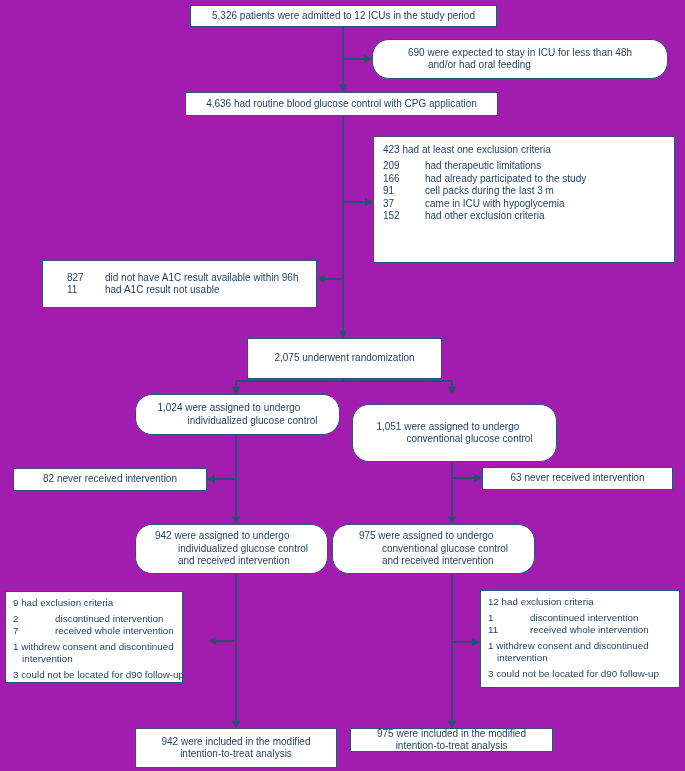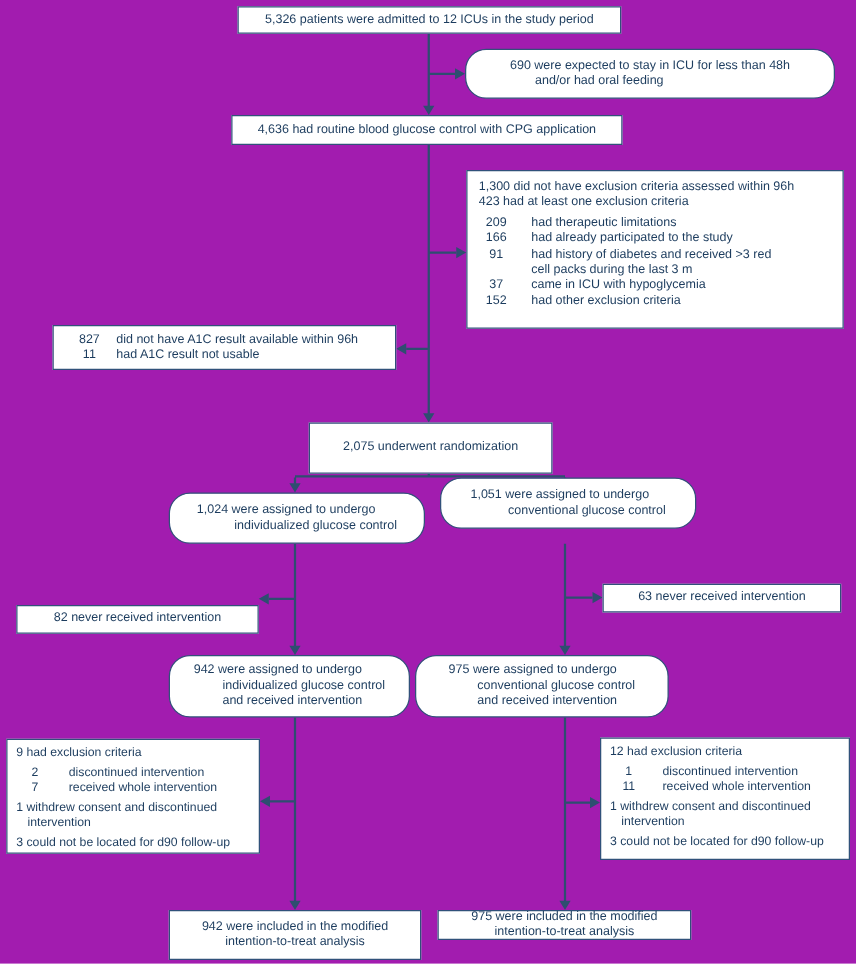--- a/index.html
+++ b/index.html
@@ -18,21 +18,21 @@
   .hangbox { display:flex; align-items:center; justify-content:center;border-radius:17px; }
   .hang-block { text-align:left; }
   .ln { white-space:nowrap; }
   .ind9  { padding-left:9px; }
   .ind20 { padding-left:20px; }
   .ind23 { padding-left:23px; }
   .ind30 { padding-left:30px; }
   .pad-box { padding:7px 9px; }
   .col-center { display:flex; flex-direction:column; justify-content:center; }
   .num-row { display:flex; }
-  .num { text-align:center; flex:0 0 auto; }
+  .num { text-align:left; flex:0 0 auto; }
   .w28 { width:28px; } .w30 { width:30px; } .w33 { width:33px; }
   .ml5 { margin-left:5px; } .ml12 { margin-left:12px; } .ml14 { margin-left:14px; }
   .d-items { margin-top:4px; }
   .jk { padding:5px 7px; font-size:9.8px; line-height:12px; }
   .jk-items { margin:4px 0; }
   .follow { margin-top:4px; }
 </style>
 </head>
 <body>
 
@@ -71,50 +71,48 @@
       <div class="ln">690 were expected to stay in ICU for less than 48h</div>
       <div class="ln ind20">and/or had oral feeding</div>
     </div>
   </div>
 
   <div class="box flex-center" style="left:185px;top:92px;width:313px;height:24px">
     <span>4,636 had routine blood glucose control with CPG application</span>
   </div>
 
   <div class="box pad-box" style="left:373px;top:136px;width:302px;height:127px">
-    <div class="ln">1,300 did not have exclusion criteria assessed within 96h</div>
     <div class="ln">423 had at least one exclusion criteria</div>
     <div class="d-items">
       <div class="num-row">
         <span class="num w28">209</span>
         <span class="ml14"><span class="ln">had therapeutic limitations</span></span>
       </div>
       <div class="num-row">
         <span class="num w28">166</span>
         <span class="ml14"><span class="ln">had already participated to the study</span></span>
       </div>
       <div class="num-row">
         <span class="num w28">91</span>
         <span class="ml14">
-          <div class="ln">had history of diabetes and received &gt;3 red</div>
           <div class="ln">cell packs during the last 3 m</div>
         </span>
       </div>
       <div class="num-row">
         <span class="num w28">37</span>
         <span class="ml14"><span class="ln">came in ICU with hypoglycemia</span></span>
       </div>
       <div class="num-row">
         <span class="num w28">152</span>
         <span class="ml14"><span class="ln">had other exclusion criteria</span></span>
       </div>
     </div>
   </div>
 
-  <div class="box col-center" style="left:42px;top:260px;width:275px;height:36px;padding:0 12px">
+  <div class="box col-center" style="left:42px;top:260px;width:275px;height:48px;padding:0 24px">
     <div class="num-row">
       <span class="num w33">827</span>
       <span class="ml5 ln">did not have A1C result available within 96h</span>
     </div>
     <div class="num-row">
       <span class="num w33">11</span>
       <span class="ml5 ln">had A1C result not usable</span>
     </div>
   </div>
 
@@ -122,28 +120,28 @@
     <span>2,075 underwent randomization</span>
   </div>
 
   <div class="box hangbox" style="left:135px;top:394px;width:205px;height:41px">
     <div class="hang-block">
       <div class="ln">1,024 were assigned to undergo</div>
       <div class="ln ind30">individualized glucose control</div>
     </div>
   </div>
 
-  <div class="box hangbox" style="left:352px;top:382px;width:205px;height:41px">
+  <div class="box hangbox" style="left:352px;top:404px;width:205px;height:58px">
     <div class="hang-block">
       <div class="ln">1,051 were assigned to undergo</div>
       <div class="ln ind30">conventional glucose control</div>
     </div>
   </div>
 
-  <div class="box flex-center" style="left:13px;top:484px;width:194px;height:23px">
+  <div class="box flex-center" style="left:13px;top:468px;width:194px;height:23px">
     <span>82 never received intervention</span>
   </div>
 
   <div class="box flex-center" style="left:482px;top:467px;width:191px;height:23px">
     <span>63 never received intervention</span>
   </div>
 
   <div class="box hangbox" style="left:135px;top:524px;width:193px;height:50px">
     <div class="hang-block">
       <div class="ln">942 were assigned to undergo</div>
@@ -153,21 +151,21 @@
   </div>
 
   <div class="box hangbox" style="left:332px;top:524px;width:203px;height:50px">
     <div class="hang-block">
       <div class="ln">975 were assigned to undergo</div>
       <div class="ln ind23">conventional glucose control</div>
       <div class="ln ind23">and received intervention</div>
     </div>
   </div>
 
-  <div class="box jk" style="left:5px;top:591px;width:203px;height:92px">
+  <div class="box jk" style="left:5px;top:591px;width:178px;height:92px">
     <div class="ln">9 had exclusion criteria</div>
     <div class="jk-items">
       <div class="num-row">
         <span class="num w30">2</span>
         <span class="ml12 ln">discontinued intervention</span>
       </div>
       <div class="num-row">
         <span class="num w30">7</span>
         <span class="ml12 ln">received whole intervention</span>
       </div>

